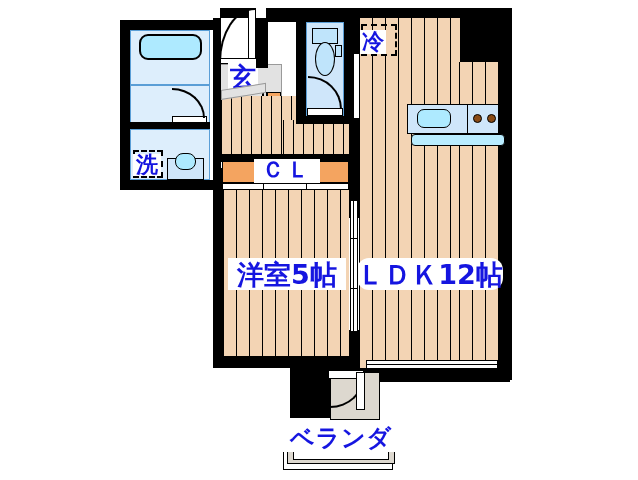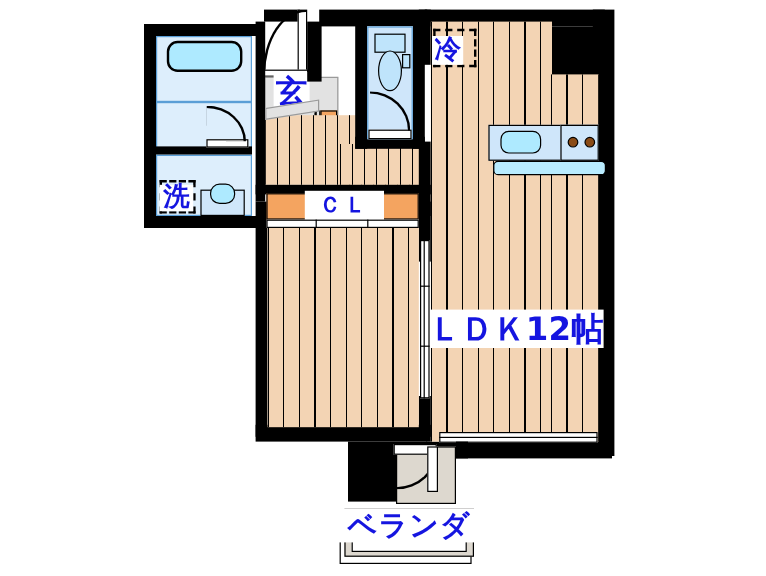--- a/index.html
+++ b/index.html
@@ -27,21 +27,21 @@
   .white{background:#ffffff;border:1px solid #000;}
   .cl-orange{background:#f4a460;border:1px solid #000;}
 
   
   .lbl{color:#1515e0;font-weight:bold;letter-spacing:0px;
        white-space:nowrap;line-height:1;}
   .lbl-box{background:#ffffff;display:flex;align-items:center;
            justify-content:center;}
   .lbl-md{font-size:22px;}
   .lbl-room{font-size:27px;font-weight:bold;}
-  .lbl-cl{font-size:18px;letter-spacing:3px;}
+  .lbl-cl{font-size:22px;letter-spacing:3px;font-family:Liberation Mono, monospace;}
   .lbl-ver{font-size:24px;letter-spacing:1px;}
 
   .dashed{border:2px dashed #000;background:transparent;}
   .thinline{background:#000;}
   .door-arc{border:2px solid #000;border-radius:100% 0 0 0;background:transparent;}
   .door-arc-tr{border:2px solid #000;border-radius:0 100% 0 0;background:transparent;}
   .door-arc-br{border:2px solid #000;border-radius:0 0 100% 0;background:transparent;}
   .burner{background:#8a4b16;border-radius:50%;border:1px solid #000;}
   .sinkbasin{background:#aeeaff;border:1px solid #000;border-radius:7px;}
   .counterbar{background:#b9ecff;border:1px solid #000;border-radius:4px;}
@@ -126,21 +126,21 @@
   <div class="abs vanity" style="left:467px;top:104px;width:32px;height:30px;"></div>
   <div class="abs burner" style="left:473px;top:114px;width:9px;height:9px;"></div>
   <div class="abs burner" style="left:487px;top:114px;width:9px;height:9px;"></div>
   <div class="abs counterbar" style="left:411px;top:134px;width:94px;height:12px;"></div>
 
   <div class="abs thinline" style="left:494px;top:150px;width:2px;height:0px;"></div>
 
   <div class="abs white" style="left:366px;top:360px;width:132px;height:9px;"></div>
   <div class="abs thinline" style="left:366px;top:364px;width:132px;height:1px;"></div>
 
-  <div class="abs lbl lbl-box lbl-room" style="left:357px;top:258px;width:146px;height:32px;">ＬＤＫ12帖</div>
+  <div class="abs lbl lbl-box lbl-room" style="left:357px;top:258px;width:146px;height:32px;border-radius:12px;">ＬＤＫ12帖</div>
 
   <div class="abs wall" style="left:213px;top:168px;width:10px;height:196px;"></div>
   <div class="abs wall" style="left:213px;top:354px;width:146px;height:14px;"></div>
   <div class="abs wall" style="left:349px;top:168px;width:10px;height:50px;"></div>
   <div class="abs wall" style="left:349px;top:330px;width:10px;height:34px;"></div>
   <div class="abs wall" style="left:213px;top:154px;width:146px;height:8px;"></div>
 
   <div class="abs floor-wood" style="left:223px;top:186px;width:126px;height:170px;"></div>
 
   <div class="abs cl-orange" style="left:222px;top:161px;width:127px;height:22px;"></div>
@@ -148,20 +148,21 @@
 
   <div class="abs white" style="left:222px;top:183px;width:127px;height:7px;"></div>
   <div class="abs thinline" style="left:263px;top:183px;width:1px;height:7px;"></div>
   <div class="abs thinline" style="left:306px;top:183px;width:1px;height:7px;"></div>
 
   <div class="abs slide" style="left:350px;top:200px;width:8px;height:132px;"></div>
   <div class="abs thinline" style="left:353px;top:200px;width:1px;height:132px;"></div>
   <div class="abs thinline" style="left:350px;top:238px;width:8px;height:1px;"></div>
   <div class="abs thinline" style="left:350px;top:288px;width:8px;height:1px;"></div>
 
+  <div class="abs lbl lbl-box lbl-room" style="left:228px;top:258px;width:118px;height:32px;">洋室5帖</div>
 
   <div class="abs wall" style="left:290px;top:368px;width:66px;height:50px;"></div>
   <div class="abs veranda" style="left:330px;top:372px;width:50px;height:48px;"></div>
   <div class="abs white" style="left:328px;top:370px;width:36px;height:9px;"></div>
   <div class="abs door-arc-br" style="left:330px;top:375px;width:35px;height:33px;border-left:none;border-top:none;"></div>
   <div class="abs white" style="left:356px;top:372px;width:9px;height:38px;"></div>
 
   <div class="abs white" style="left:283px;top:428px;width:110px;height:42px;"></div>
   <div class="abs veranda" style="left:287px;top:424px;width:108px;height:40px;"></div>
   <div class="abs white" style="left:293px;top:444px;width:96px;height:16px;"></div>

